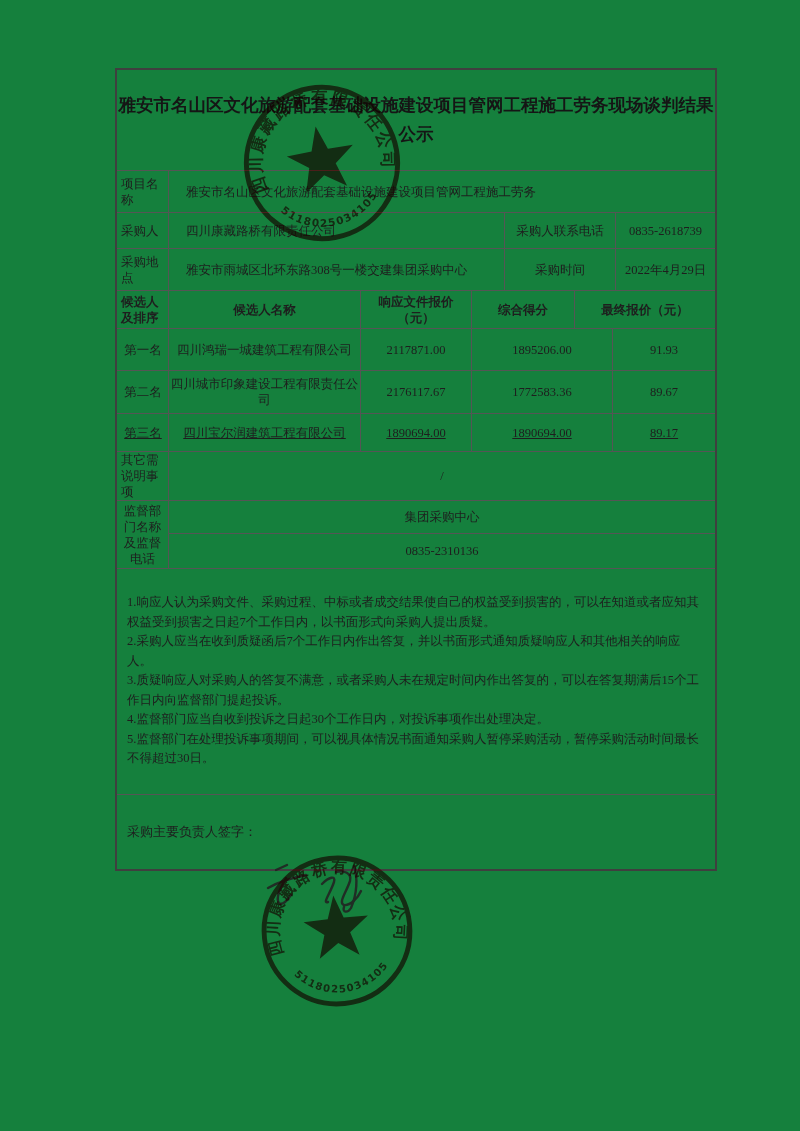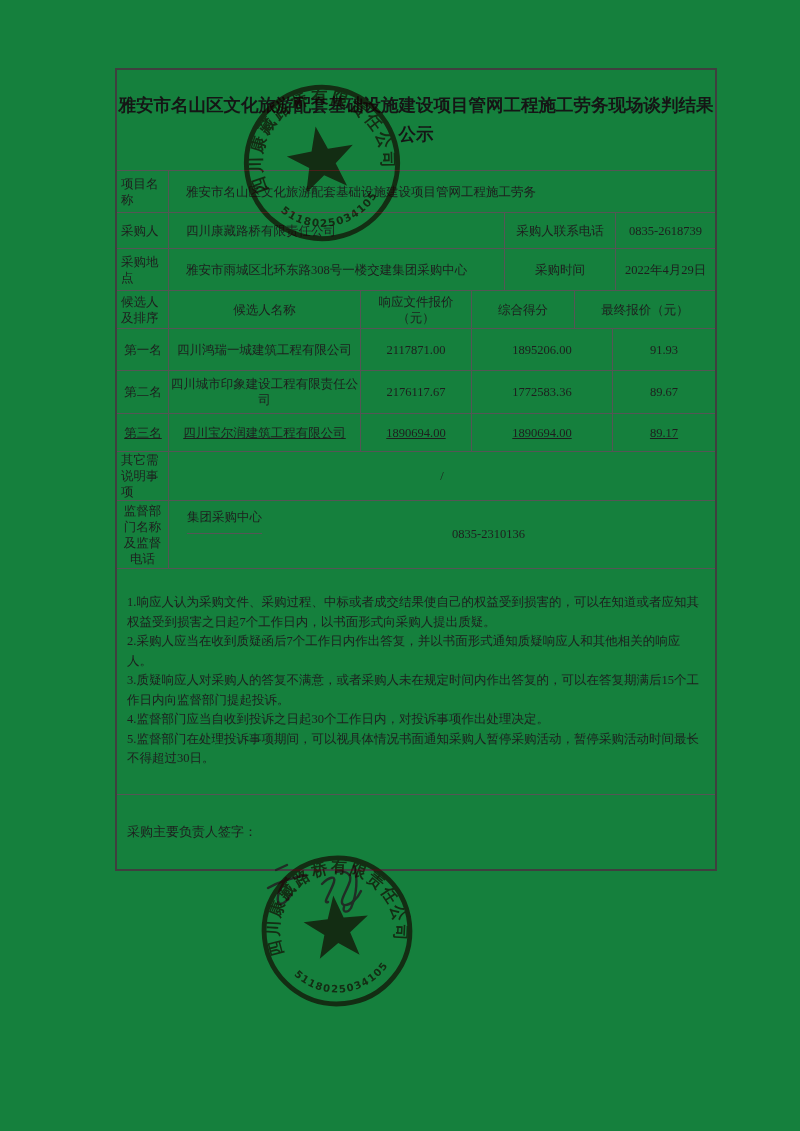--- a/index.html
+++ b/index.html
@@ -33,34 +33,34 @@
   .w-plab{width:111px;}
   .w-name{width:192px;}
   .w-bid{width:111px;}
   .w-final{width:141px;}
   
   .h-title{height:100px;}
   .h-project{height:42px;}
   .h-purchaser{height:36px;}
   .h-location{height:42px;}
   .h-period{height:57px;}
-  .h-chead{height:38px;}
+  .h-chead{height:38px;font-weight:bold;}
   .h-c1{height:42px;}
   .h-c2{height:43px;}
   .h-c3{height:38px;text-decoration:underline;}
   .h-other{height:49px;}
   .h-super{height:68px;}
   .h-notice{height:226px;}
   .h-sign{height:75px;}
   .title-cell{
     flex-direction:column; justify-content:center; width:100%;
     font-family:"DejaVu Sans", sans-serif; font-weight:bold;
     font-size:17.5px; line-height:29px; text-align:center; color:#151515;
   }
-  .super-right{flex:1; display:flex; flex-direction:row;padding-left:18px;}
+  .super-right{flex:1; display:flex; flex-direction:column;}
   .super-right .sub{
     box-sizing:border-box; display:flex; align-items:center; justify-content:center;
   }
   .super-right .sub:first-child{height:33px; border-bottom:1px solid #555;}
   .super-right .sub:last-child{flex:1;}
   .notice-body{
     flex:1; display:block; padding:24px 10px 8px 10px;
     line-height:19.5px; text-align:left; align-self:stretch;
   }
   .notice-body p{margin:0;}

